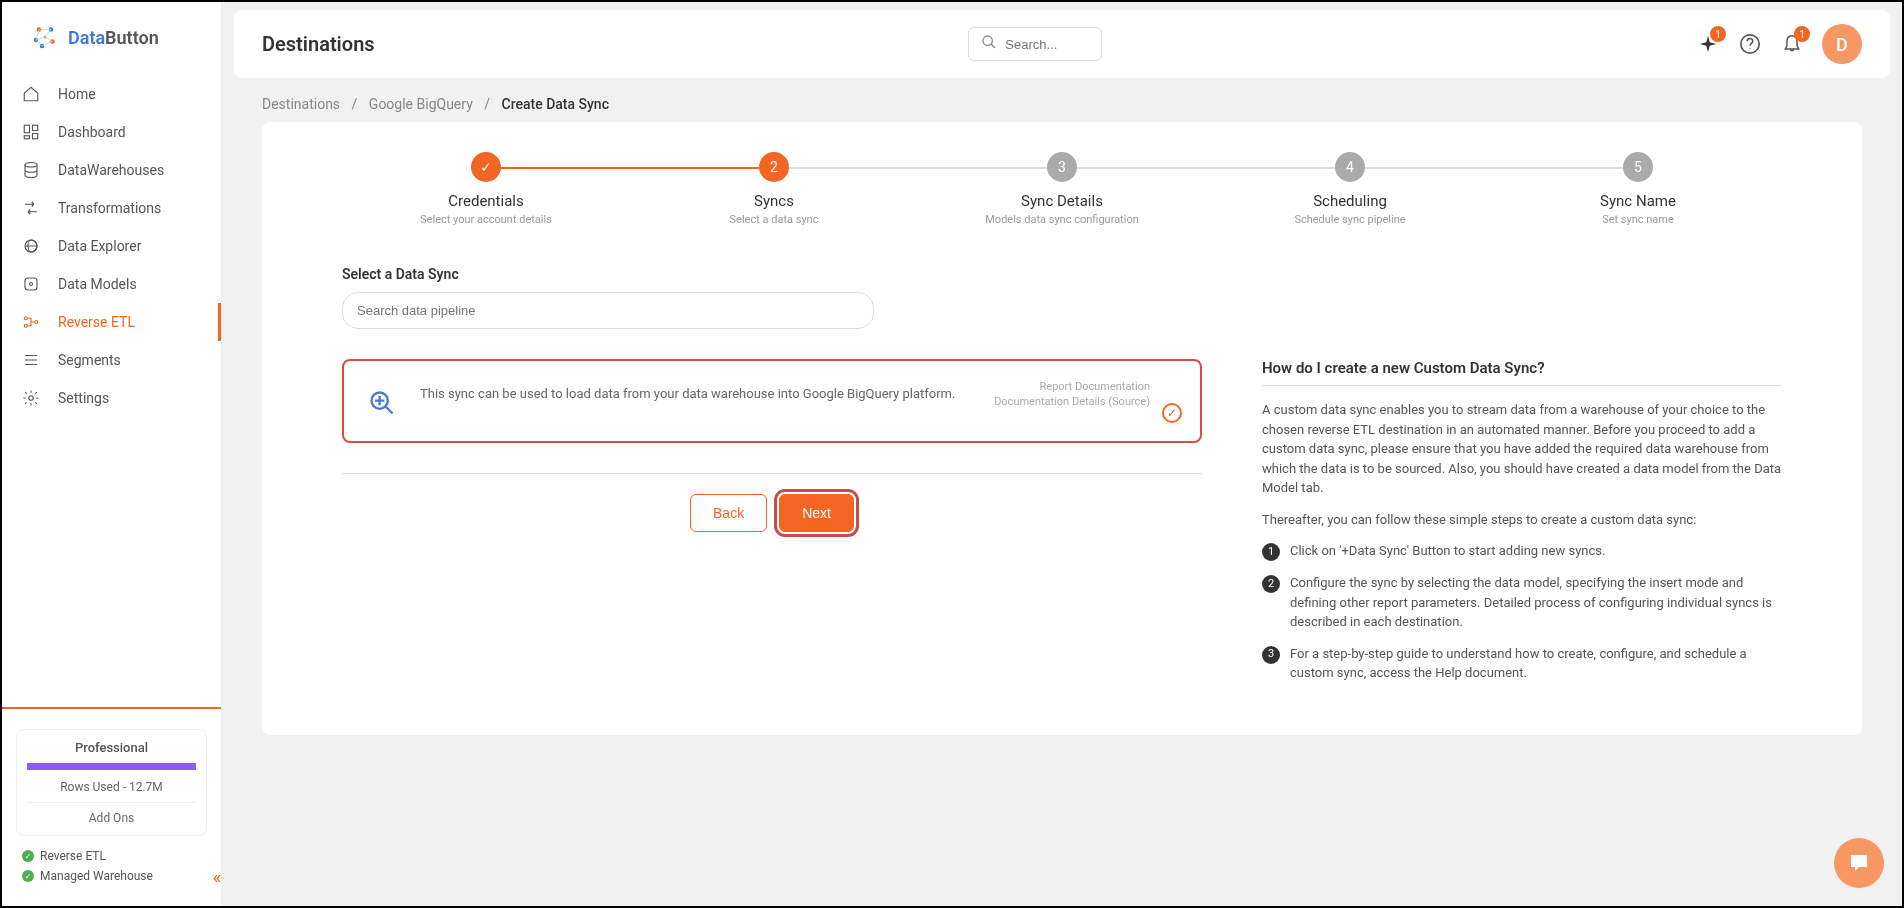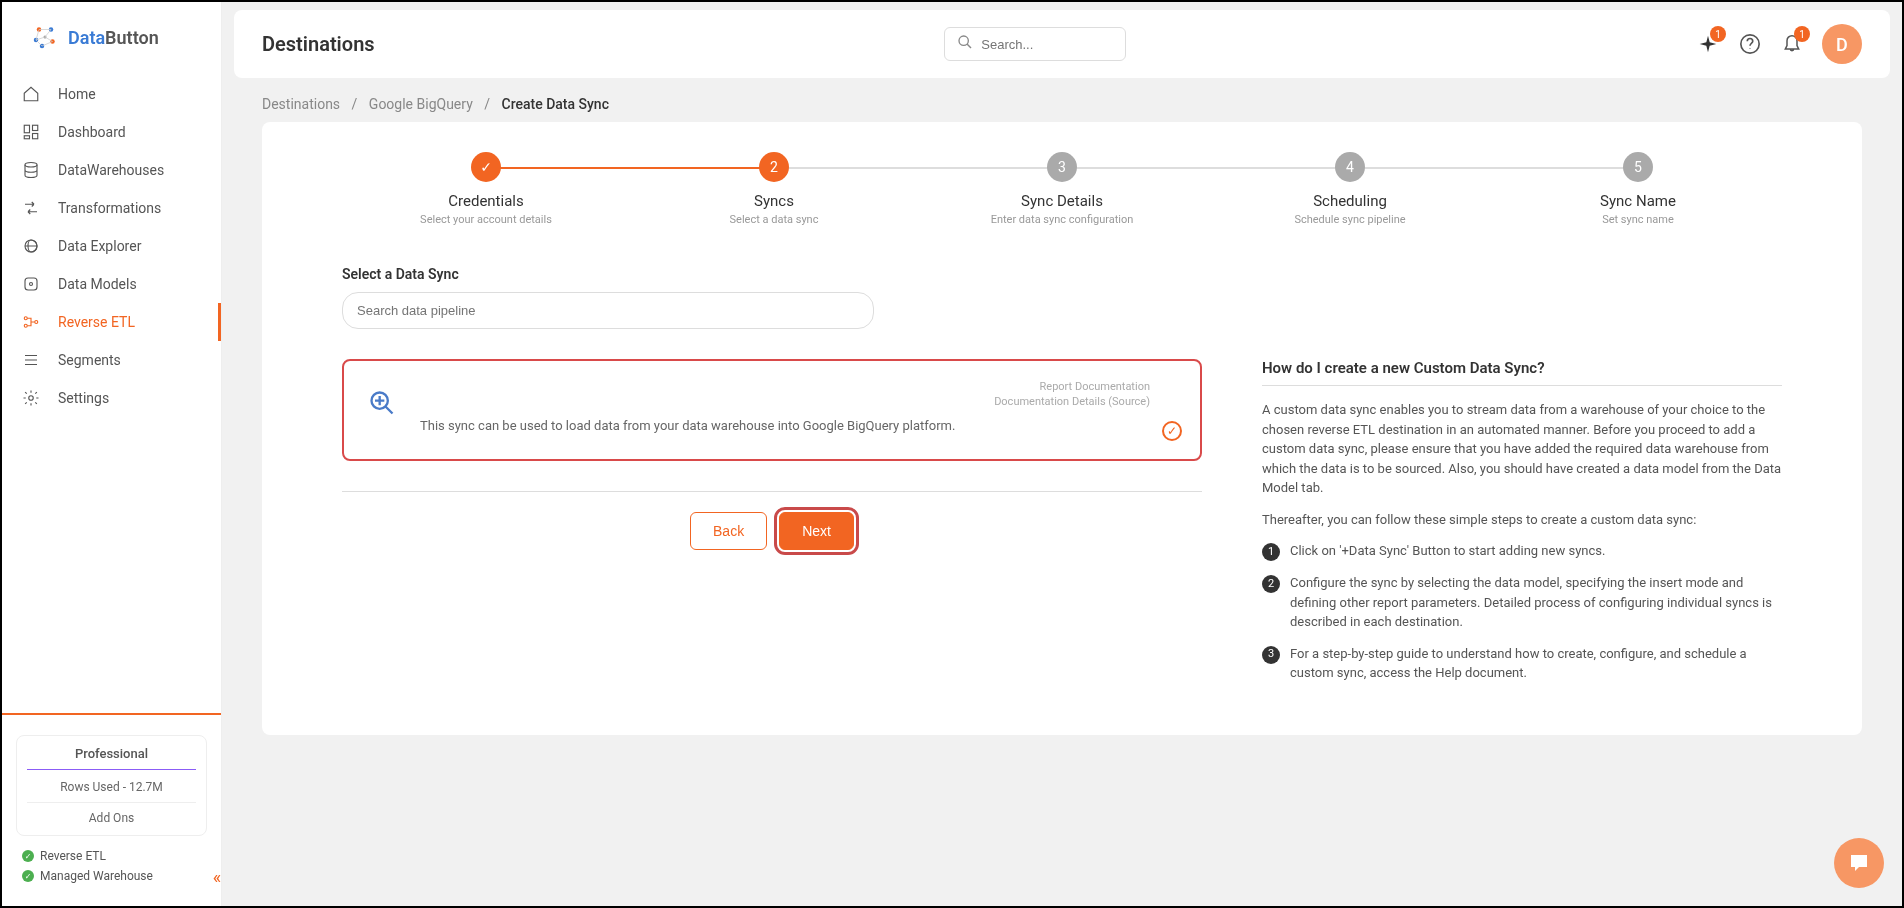--- a/index.html
+++ b/index.html
@@ -15,34 +15,34 @@
 .logo-text .channel { color: #555; }
 
 .nav { flex: 1; padding: 8px 0; }
 .nav-item { display: flex; align-items: center; gap: 18px; padding: 10px 20px; font-size: 14px; color: #555; cursor: pointer; position: relative; }
 .nav-item.active { color: #f26522; }
 .nav-item.active::after { content: ''; position: absolute; right: 0; top: 0; bottom: 0; width: 3px; background: #f26522; }
 .nav-item .icon { width: 18px; height: 18px; display: flex; align-items: center; justify-content: center; }
 
 .sidebar-bottom { border-top: 2px solid #f26522; padding: 0; }
 .plan-card { margin: 20px 14px 10px; background: #fff; border: 1px solid #eee; border-radius: 8px; padding: 10px; text-align: center; font-size: 13px; color: #555; }
-.plan-card .plan-name { font-weight: 500; margin-bottom: 10px; padding-bottom: 8px; border-bottom: 1px solid #8b5cf6; }
+.plan-card .plan-name { font-weight: 500; margin-bottom: 10px; padding-bottom: 8px; border-bottom: 7px solid #8b5cf6; }
 .plan-card .rows-used { font-size: 12px; color: #666; padding-bottom: 8px; }
 .plan-card .addons-label { font-size: 12px; color: #666; border-top: 1px solid #eee; padding-top: 8px; }
 .addon-list { padding: 0 20px 20px; font-size: 12px; color: #555; }
 .addon-item { display: flex; align-items: center; gap: 6px; padding: 3px 0; }
 .addon-check { width: 12px; height: 12px; background: #4caf50; border-radius: 50%; display: flex; align-items: center; justify-content: center; }
 .addon-check::after { content: '✓'; color: #fff; font-size: 8px; }
 
 .collapse-btn { position: absolute; bottom: 18px; right: -8px; width: 24px; height: 24px; display: flex; align-items: center; justify-content: center; color: #f26522; font-size: 18px; cursor: pointer; }
 
 .main { flex: 1; background: #f1f1f1; display: flex; flex-direction: column; overflow: hidden; }
 .header { background: #fff; margin: 8px 12px; border-radius: 8px; padding: 14px 28px; display: flex; align-items: center; justify-content: space-between; }
 .header-title { font-size: 20px; font-weight: 600; color: #333; }
-.search-box { display: flex; align-items: center; gap: 8px; border: 1px solid #ddd; border-radius: 6px; padding: 6px 12px; width: 182px; }
+.search-box { display: flex; align-items: center; gap: 8px; border: 1px solid #ddd; border-radius: 6px; padding: 6px 12px; width: 134px; }
 .search-box input { border: none; outline: none; font-size: 13px; flex: 1; min-width: 0; }
 .header-right { display: flex; align-items: center; gap: 18px; }
 .icon-btn { width: 24px; height: 24px; display: flex; align-items: center; justify-content: center; color: #555; cursor: pointer; position: relative; }
 .badge { position: absolute; top: -6px; right: -6px; background: #f26522; color: #fff; font-size: 10px; width: 16px; height: 16px; border-radius: 50%; display: flex; align-items: center; justify-content: center; }
 .avatar { width: 40px; height: 40px; background: #f79764; color: #fff; border-radius: 50%; display: flex; align-items: center; justify-content: center; font-size: 18px; font-weight: 500; cursor: pointer; }
 
 .breadcrumb-row { padding: 10px 40px; font-size: 14px; color: #888; }
 .breadcrumb-row .crumb { cursor: pointer; }
 .breadcrumb-row .crumb.current { color: #333; font-weight: 500; }
 .breadcrumb-row .sep { margin: 0 8px; }
@@ -66,21 +66,21 @@
 .search-pipeline { width: 532px; border: 1px solid #ddd; border-radius: 16px; padding: 10px 14px; font-size: 13px; outline: none; margin-bottom: 30px; }
 
 .two-col { display: flex; gap: 60px; }
 .left-col { flex: 1; }
 .right-col { width: 520px; }
 
 .sync-card { border: 2px solid #d94a4a; border-radius: 8px; padding: 24px; display: flex; align-items: flex-start; gap: 24px; position: relative; background: #fff; cursor: pointer; }
 .sync-icon { width: 28px; height: 28px; color: #4a7bc8; flex-shrink: 0; margin-top: 4px; }
 .sync-body { flex: 1; }
 .sync-title { font-size: 16px; font-weight: 600; color: #333; margin-bottom: 6px; }
-.sync-desc { font-size: 13px; color: #666; line-height: 1.4; margin-top: 32px; }
+.sync-desc { font-size: 13px; color: #666; line-height: 1.4; }
 .sync-links { position: absolute; top: 18px; right: 50px; text-align: right; font-size: 11px; color: #aaa; line-height: 1.4; }
 .sync-links .link { cursor: pointer; }
 .sync-check { position: absolute; bottom: 18px; right: 18px; width: 20px; height: 20px; border: 2px solid #f26522; border-radius: 50%; display: flex; align-items: center; justify-content: center; color: #f26522; font-size: 12px; }
 
 .divider { border: none; border-top: 1px solid #ddd; margin: 30px 0 20px; }
 .buttons-row { display: flex; justify-content: center; gap: 12px; }
 .btn { padding: 10px 22px; border-radius: 6px; font-size: 14px; cursor: pointer; border: 1px solid; }
 .btn-back { background: #fff; border-color: #f26522; color: #f26522; }
 .btn-next { background: #f26522; border-color: #f26522; color: #fff; outline: 3px solid #c94a4a; outline-offset: 2px; }
 
@@ -270,21 +270,21 @@
         <div class="step">
           <div class="step-circle active">2</div>
           <div class="step-line pending"></div>
           <div class="step-title">Syncs</div>
           <div class="step-sub">Select a data sync</div>
         </div>
         <div class="step">
           <div class="step-circle pending">3</div>
           <div class="step-line pending"></div>
           <div class="step-title">Sync Details</div>
-          <div class="step-sub">Enter data sync configuration</div>
+          <div class="step-sub">Models data sync configuration</div>
         </div>
         <div class="step">
           <div class="step-circle pending">4</div>
           <div class="step-line pending"></div>
           <div class="step-title">Scheduling</div>
           <div class="step-sub">Schedule sync pipeline</div>
         </div>
         <div class="step">
           <div class="step-circle pending">5</div>
           <div class="step-title">Sync Name</div>

